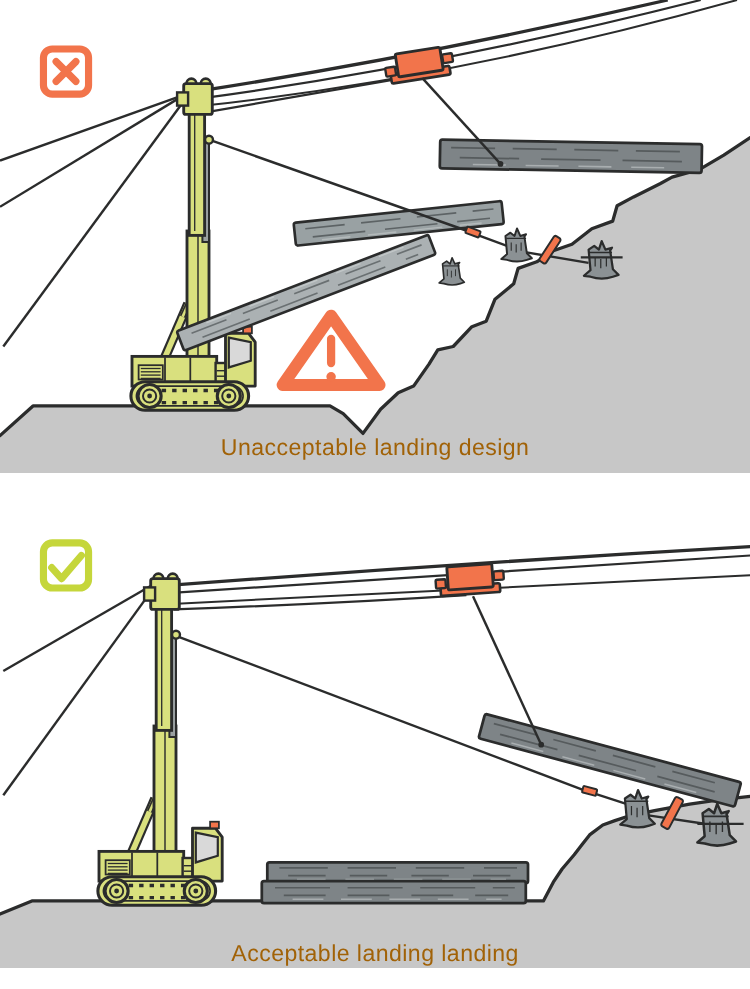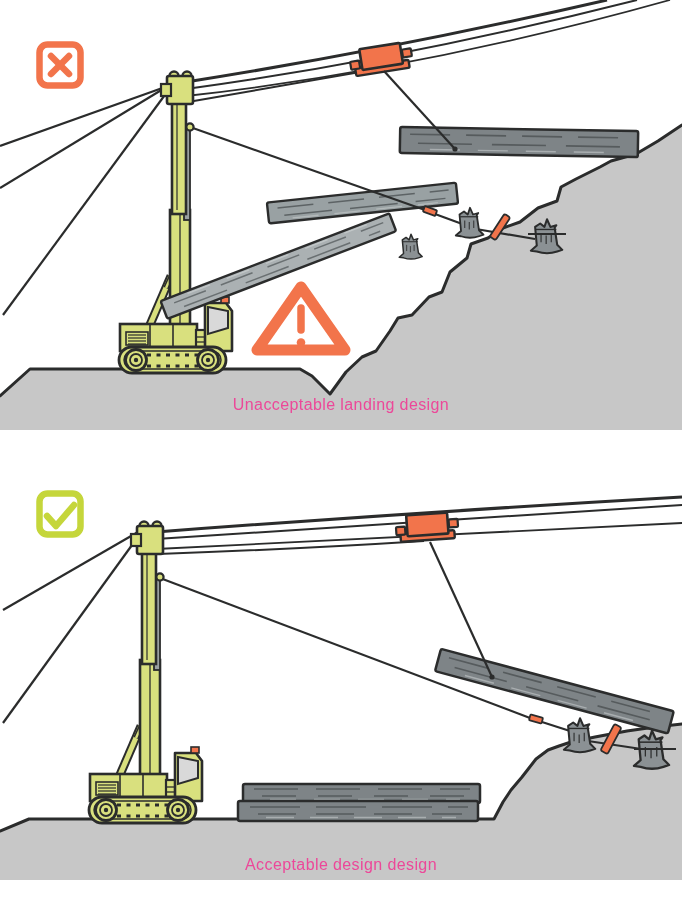--- a/index.html
+++ b/index.html
@@ -1,20 +1,20 @@
 <!DOCTYPE html>
 <html><head>
 <meta charset="utf-8">
 <style>
   html,body{margin:0;padding:0;background:#ffffff;}
   .figure{position:relative;width:682px;height:899px;background:#ffffff;overflow:hidden;
           font-family:"Liberation Sans", sans-serif;}
   .figure svg{position:absolute;top:0;left:0;}
   .caption{position:absolute;left:0;width:682px;text-align:center;
-           font-size:16px;letter-spacing:.4px;color:#ec4899;}
+           font-size:21px;letter-spacing:.4px;color:#a16207;}
   .caption-top{top:396px;}
   .caption-bottom{top:856px;}
 </style>
 </head>
 <body>
 
 <div class="figure">
 
 <svg width="682" height="899" viewBox="0 0 682 899">
   <defs>
@@ -223,15 +223,15 @@
     </g>
 
     <g>
       <rect x="39.5" y="493.5" width="41" height="41" rx="8" fill="#ffffff" stroke="#c5d63b" stroke-width="6.5"></rect>
       <path d="M47,516 L56,526 L74,505" fill="none" stroke="#c5d63b" stroke-width="6.5" stroke-linecap="round" stroke-linejoin="round"></path>
     </g>
   </g>
 </svg>
 
 <div class="caption caption-top">Unacceptable landing design</div>
-<div class="caption caption-bottom">Acceptable design design</div>
+<div class="caption caption-bottom">Acceptable landing landing</div>
 
 </div>
 
 </body></html>

